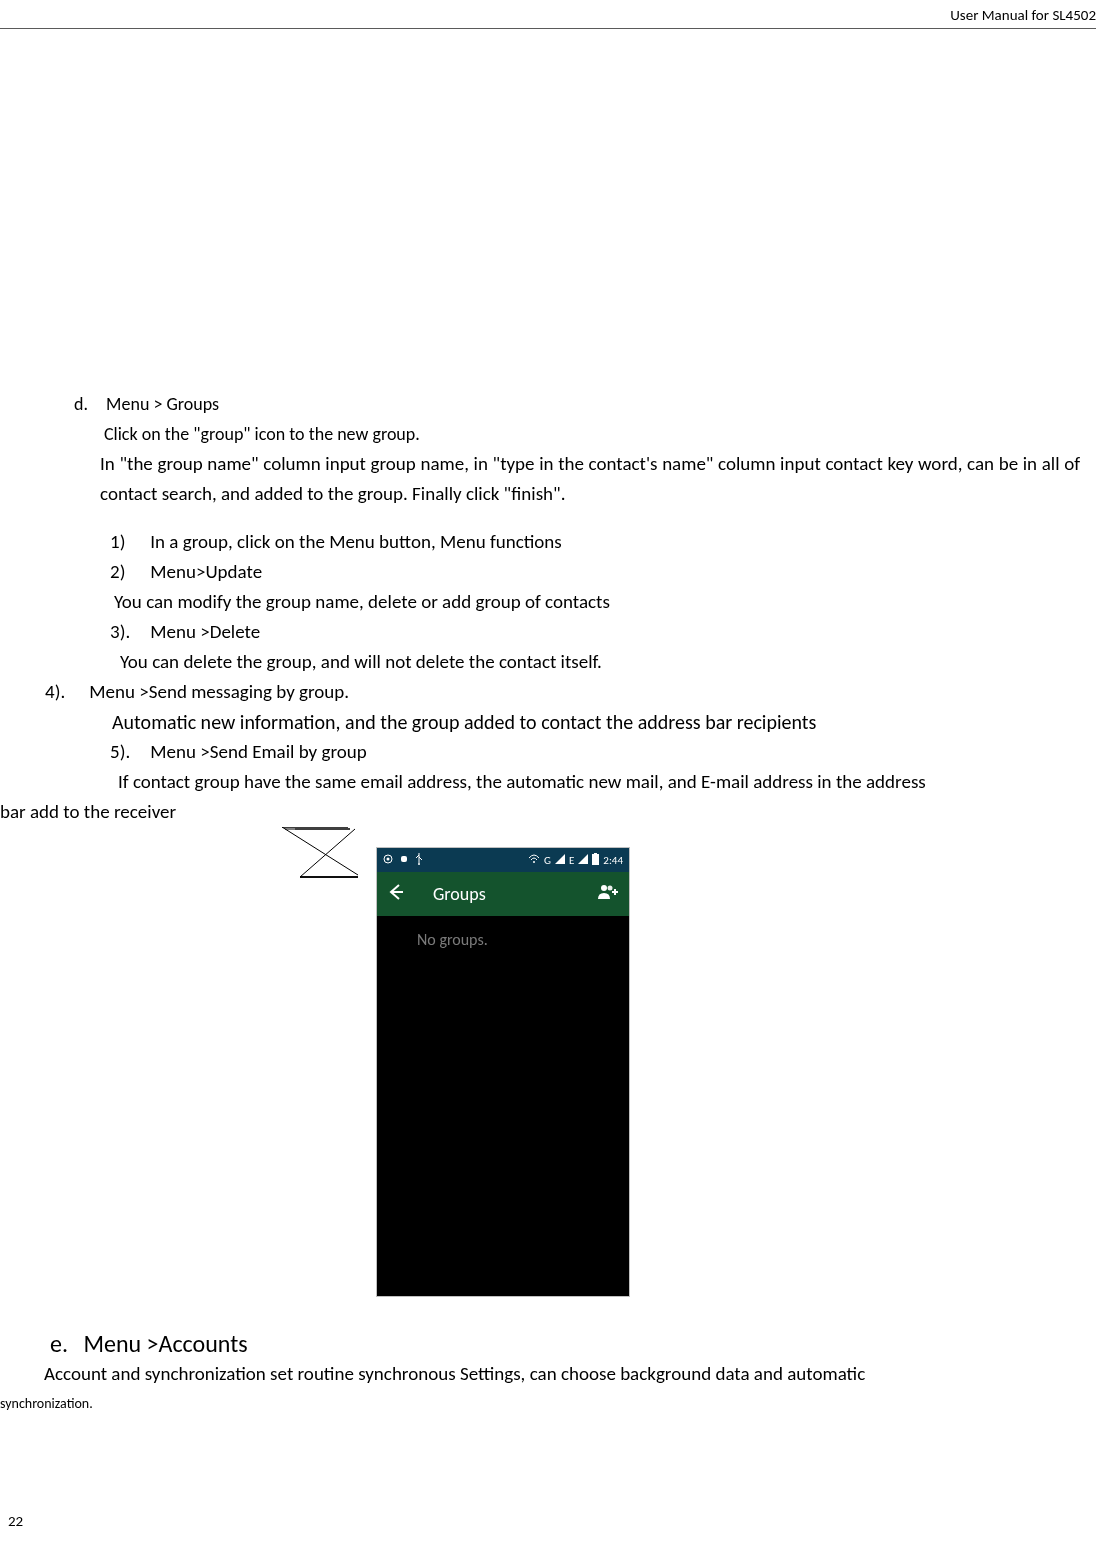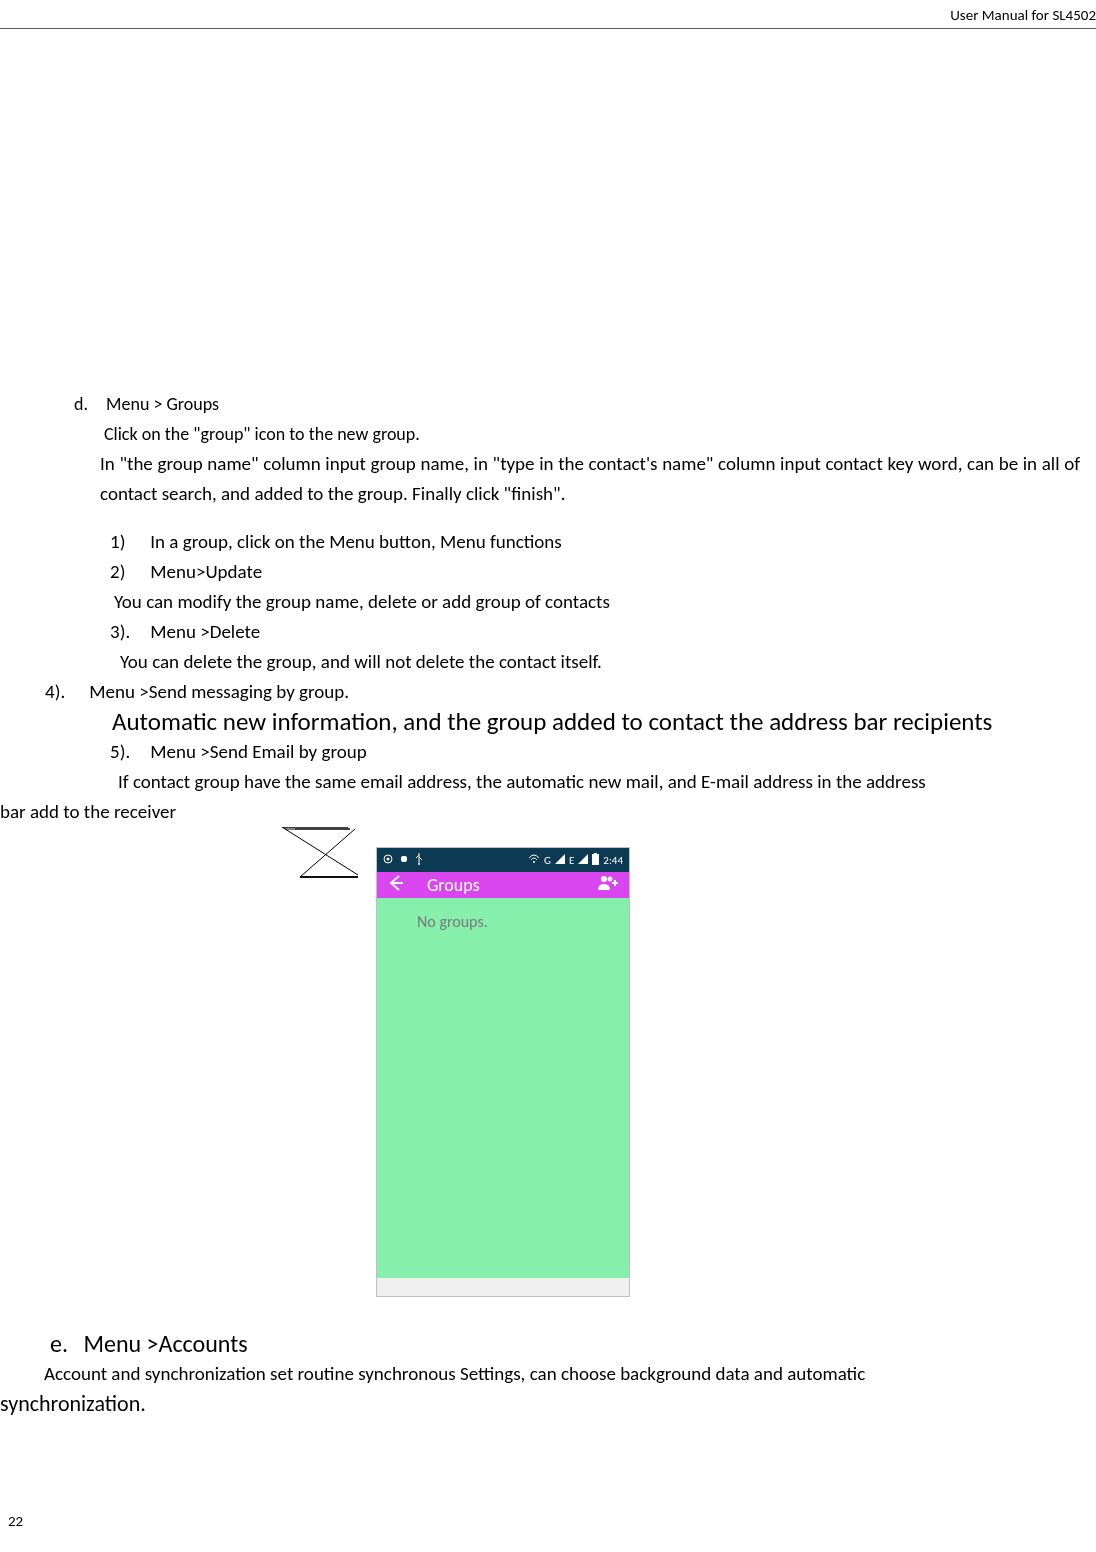--- a/index.html
+++ b/index.html
@@ -13,44 +13,44 @@
   .d-line .label { display: inline-block; width: 28px; }
   .click-line { padding-left: 104px; font-size: 18px; line-height: 30px; }
   .para1 { padding-left: 100px; padding-right: 6px; font-size: 19px; line-height: 30px; text-align: justify; }
   .spacer-sm { height: 18px; }
   .list-item { padding-left: 110px; font-size: 19px; line-height: 30px; }
   .list-item .num { display: inline-block; width: 36px; }
   .list-desc { padding-left: 114px; font-size: 19px; line-height: 30px; }
   .list-desc2 { padding-left: 120px; font-size: 19px; line-height: 30px; }
   .list-item2 { padding-left: 45px; font-size: 19px; line-height: 30px; }
   .list-item2 .num { display: inline-block; width: 40px; }
-  .list-desc3 { padding-left: 112px; font-size: 25px; line-height: 30px; }
+  .list-desc3 { padding-left: 112px; font-size: 20px; line-height: 30px; }
   .last-wrap { font-size: 19px; line-height: 30px; padding-left: 0; }
   .last-wrap .first-line { padding-left: 118px; }
   .last-wrap .cont-line { padding-left: 0; }
 
   
   .phone-wrap { position: relative; width: 100%; height: 490px; }
   .callout-line { position: absolute; top: 0; left: 0; pointer-events:none; }
   .phone { position: absolute; left: 376px; top: 20px; width: 254px; height: 450px; background: #efefef; border: 1px solid #c0c0c0; }
   .status-bar { height: 24px; background: #0b3a52; color: #fff; display: flex; align-items: center; justify-content: space-between; padding: 0 6px; font-size: 11px; }
   .status-left { display: flex; gap: 6px; align-items: center; }
   .status-right { display: flex; gap: 4px; align-items: center; }
-  .app-bar { height: 26px; background: #d946ef; color: #fff; display: flex; align-items: center; padding: 0 10px; gap: 22px; font-size: 18px; }
+  .app-bar { height: 44px; background: #14532d; color: #fff; display: flex; align-items: center; padding: 0 10px; gap: 28px; font-size: 18px; }
   .app-bar .title { flex: 1; }
-  .phone-body { background: #86efac; height: calc(100% - 68px); padding-top: 14px; }
+  .phone-body { background: #000000; height: calc(100% - 68px); padding-top: 14px; }
   .no-groups { color: #7a7a7a; font-size: 16px; padding-left: 40px; }
   .ico { display: inline-block; }
 
   
   .section-e { margin-top: 12px; }
   .e-line { padding-left: 50px; font-size: 24px; line-height: 30px; }
   .e-line .label { display: inline-block; width: 28px; }
   .e-para { padding-left: 44px; padding-right: 6px; font-size: 19px; line-height: 30px; text-align: justify; }
-  .e-cont { padding-left: 0; font-size: 22px; line-height: 30px; }
+  .e-cont { padding-left: 0; font-size: 14px; line-height: 30px; }
 
   .page-num { position: absolute; left: 8px; bottom: 22px; font-size: 15px; }
 </style>
 </head>
 <body>
 
 <div class="page">
 
   <div class="header-title">User Manual for SL4502</div>
   <hr class="header-rule">

